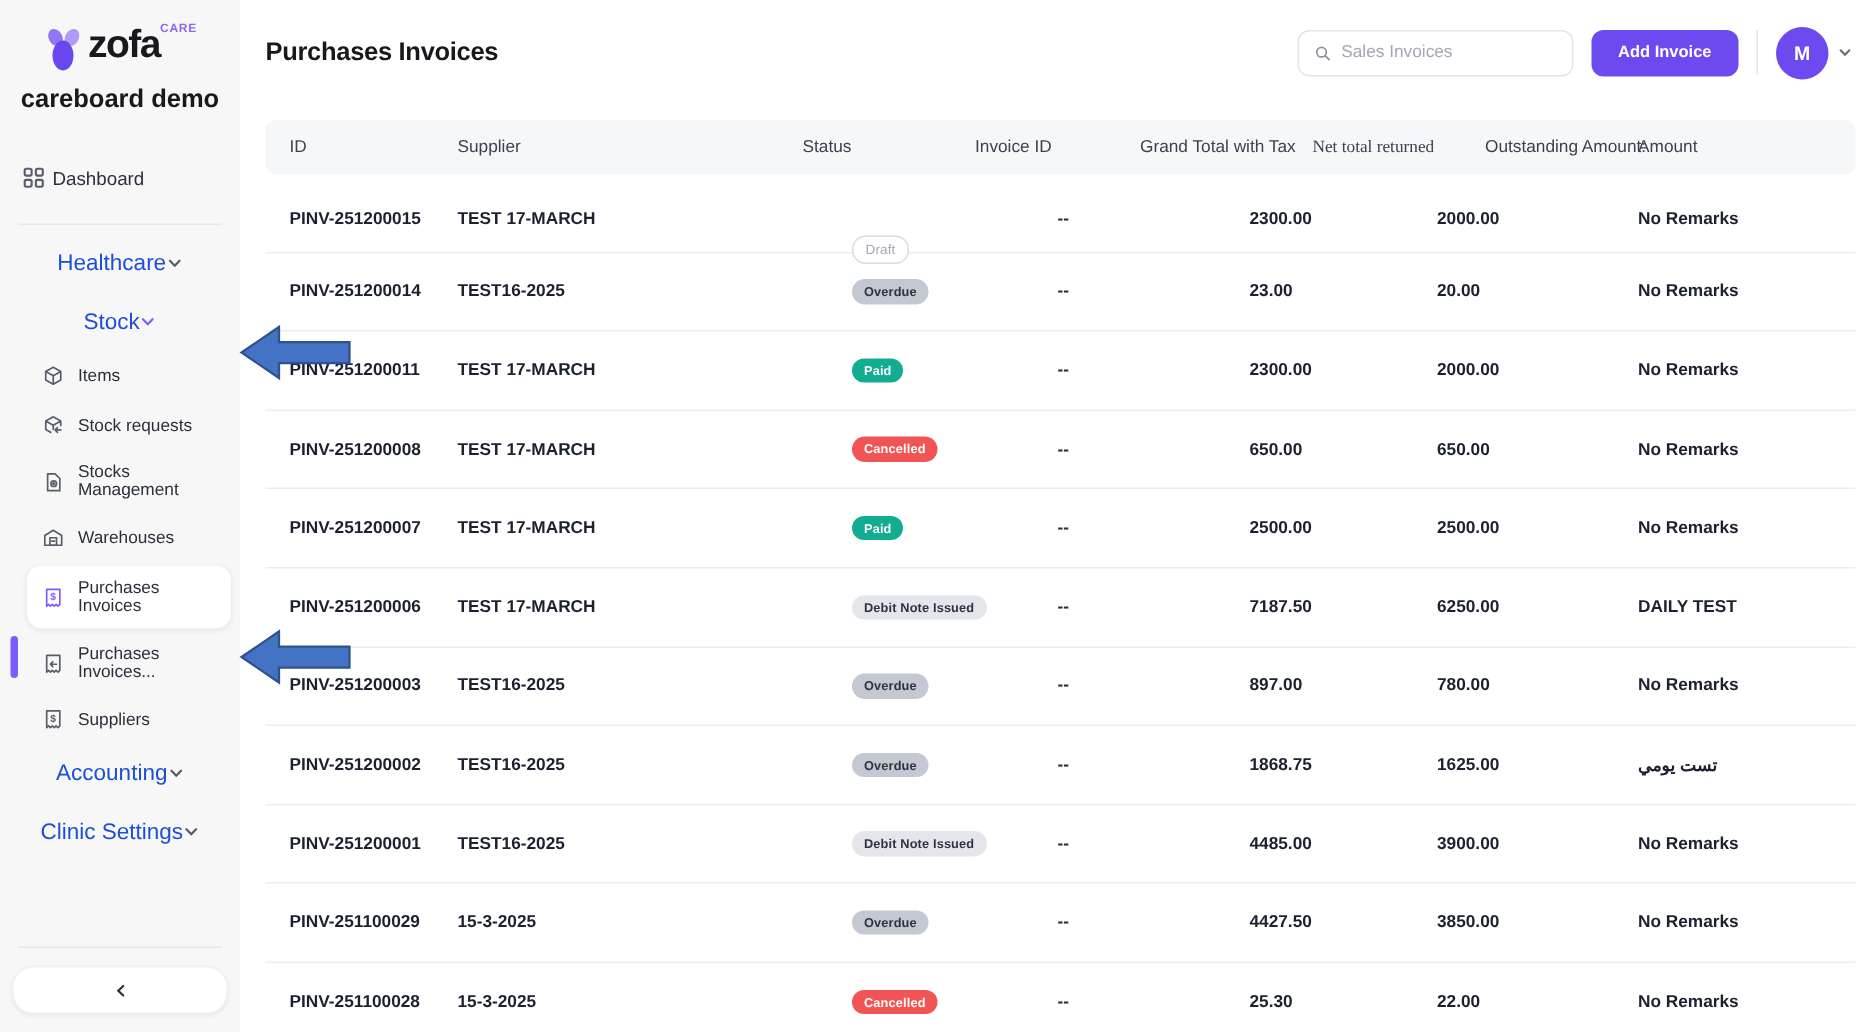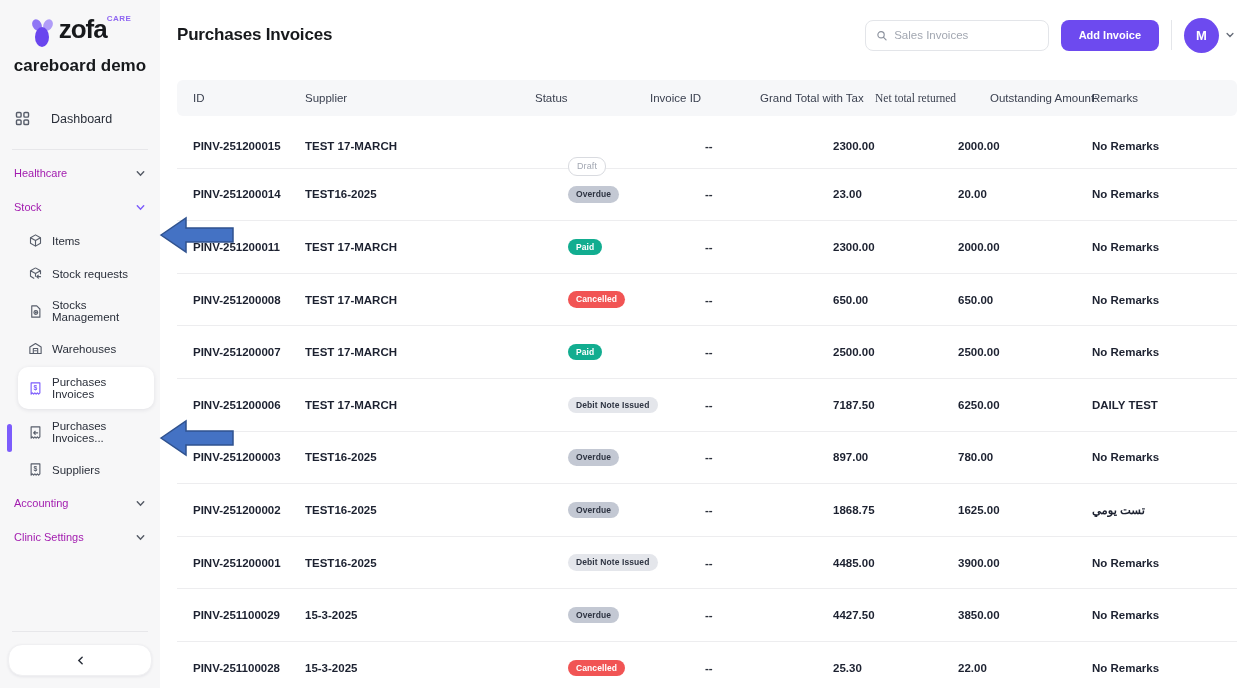--- a/index.html
+++ b/index.html
@@ -9,29 +9,29 @@
 
   
   .sidebar { width:160px; height:688px; background:#f7f7f8; flex:0 0 160px;
              display:flex; flex-direction:column; position:relative; }
   .logo-row { display:flex; align-items:flex-start; justify-content:center; margin-top:14px; gap:4px; }
   .logo-mark { width:26px; height:30px; margin-top:4px; }
   .logo-text { font-size:26px; font-weight:700; color:#17191c; letter-spacing:-1px; line-height:30px; }
   .logo-badge { font-size:8px; font-weight:700; color:#8f66f2; letter-spacing:.5px; vertical-align:top; }
   .workspace { text-align:center; font-size:17px; font-weight:700; color:#17191c; margin-top:8px; }
 
-  .nav-item { display:flex; align-items:center; gap:20px; padding:8px 14px; cursor:pointer;
+  .nav-item { display:flex; align-items:center; gap:4px; padding:8px 14px; cursor:pointer;
               color:#2a2f3a; font-size:12.5px; font-weight:500; }
   .nav-item .ic { width:17px; height:17px; color:#575d6a; flex:0 0 17px; }
   .dashboard { margin-top:26px; }
 
   .side-divider { height:1px; background:#e7e7ea; margin:14px 12px 6px 12px; }
 
-  .group { display:flex; align-items:center; justify-content:space-between;
-           padding:11px 14px; font-size:11px; font-weight:500; color:#a21caf; cursor:pointer; }
+  .group { display:flex; align-items:center; justify-content:center;
+           padding:11px 14px; font-size:15px; font-weight:500; color:#1d4ed8; cursor:pointer; }
   .group .chev { width:11px; height:11px; color:#555b66; }
   .group .chev.purple { color:#7c5cfc; }
 
   .sub-list { display:flex; flex-direction:column; }
   .sub-item { display:flex; align-items:center; gap:9px; padding:9px 8px 9px 28px;
               font-size:11.5px; font-weight:500; color:#2a2f3a; cursor:pointer; position:relative; }
   .sub-item .ic { width:15px; height:15px; color:#575d6a; flex:0 0 15px; }
   .sub-item.active { background:#fff; border-radius:10px; margin:2px 6px 2px 18px;
                      padding:9px 6px 9px 10px; box-shadow:0 1px 4px rgba(30,30,60,.10); }
   .sub-item.active .ic { color:#7c5cfc; }
@@ -244,21 +244,21 @@
 
     <div class="table">
       <div class="thead">
         <div class="th c1">ID</div>
         <div class="th c2">Supplier</div>
         <div class="th c3">Status</div>
         <div class="th c4">Invoice ID</div>
         <div class="th c5">Grand Total with Tax</div>
         <div class="th c6">Net total returned</div>
         <div class="th c7">Outstanding Amount:</div>
-        <div class="th c8">Remarks</div>
+        <div class="th c8">Amount</div>
       </div>
       <div class="tbody">
   <div class="trow">
     <div class="td c1">PINV-251200015</div>
     <div class="td c2">TEST 17-MARCH</div>
     <div class="td c3"><span class="badge draft">Draft</span></div>
     <div class="td c4">--</div>
     <div class="td c5">2300.00</div>
     <div class="td c6">2000.00</div>
     <div class="td c7"></div>

